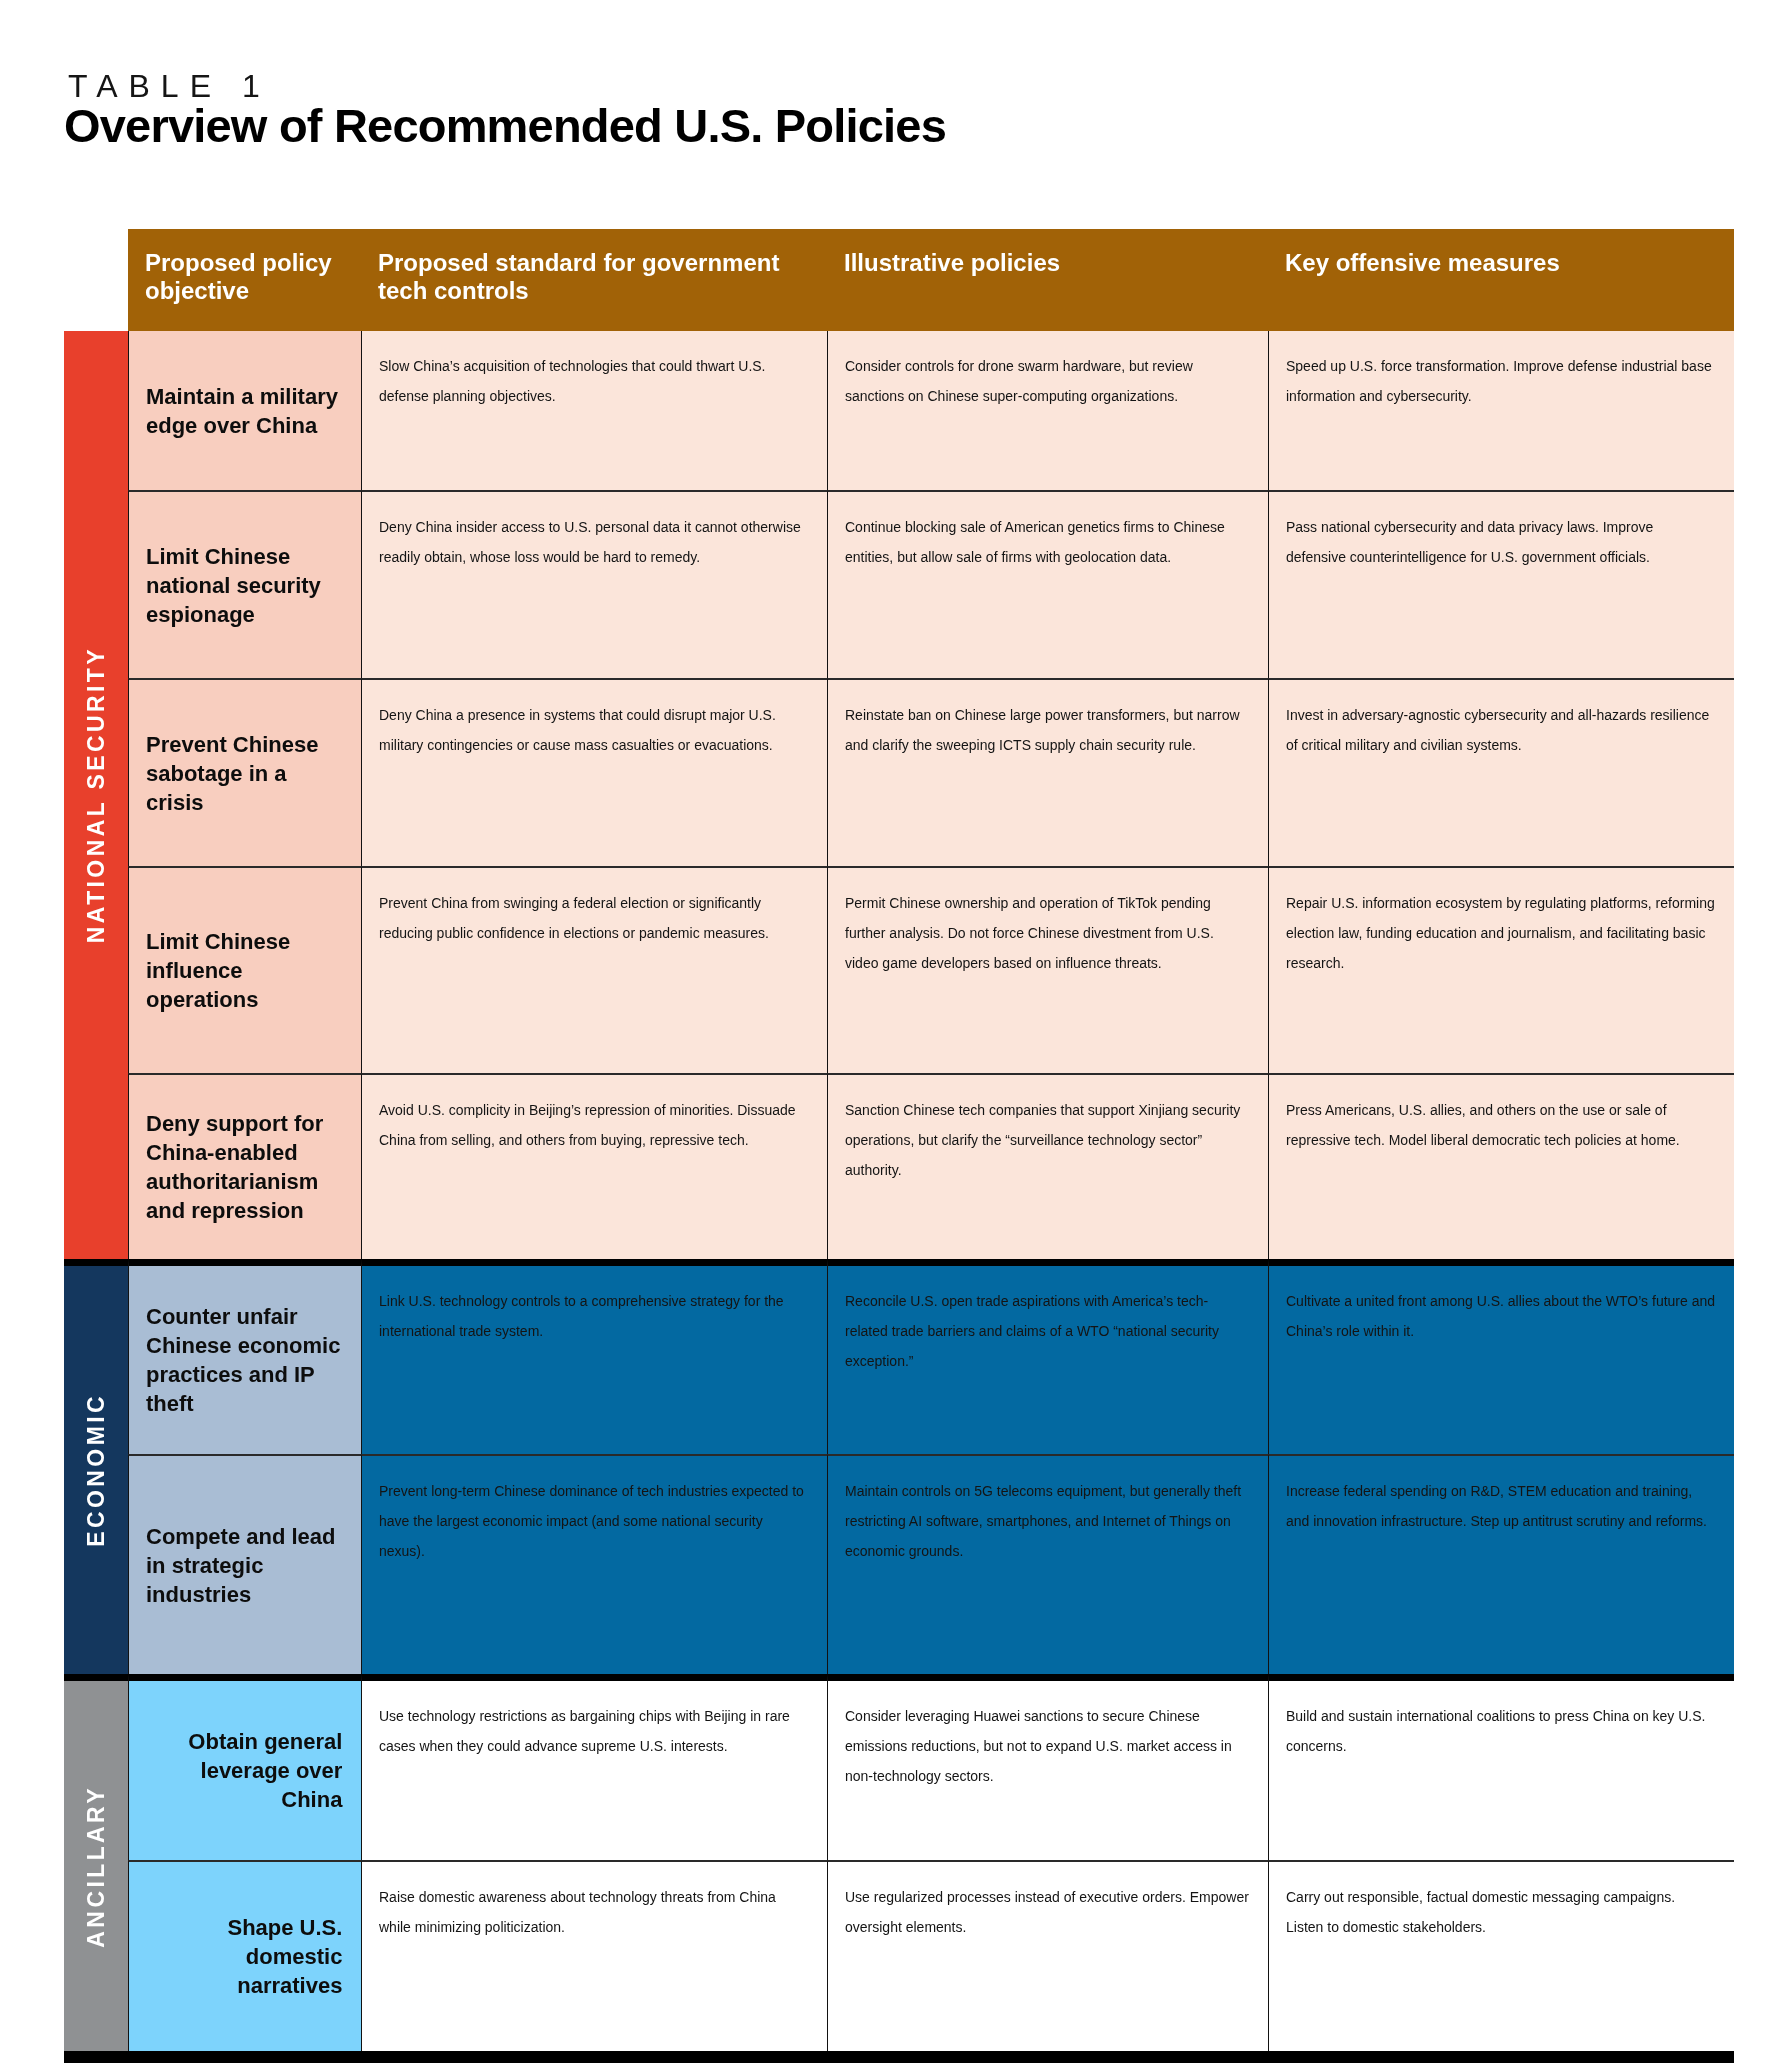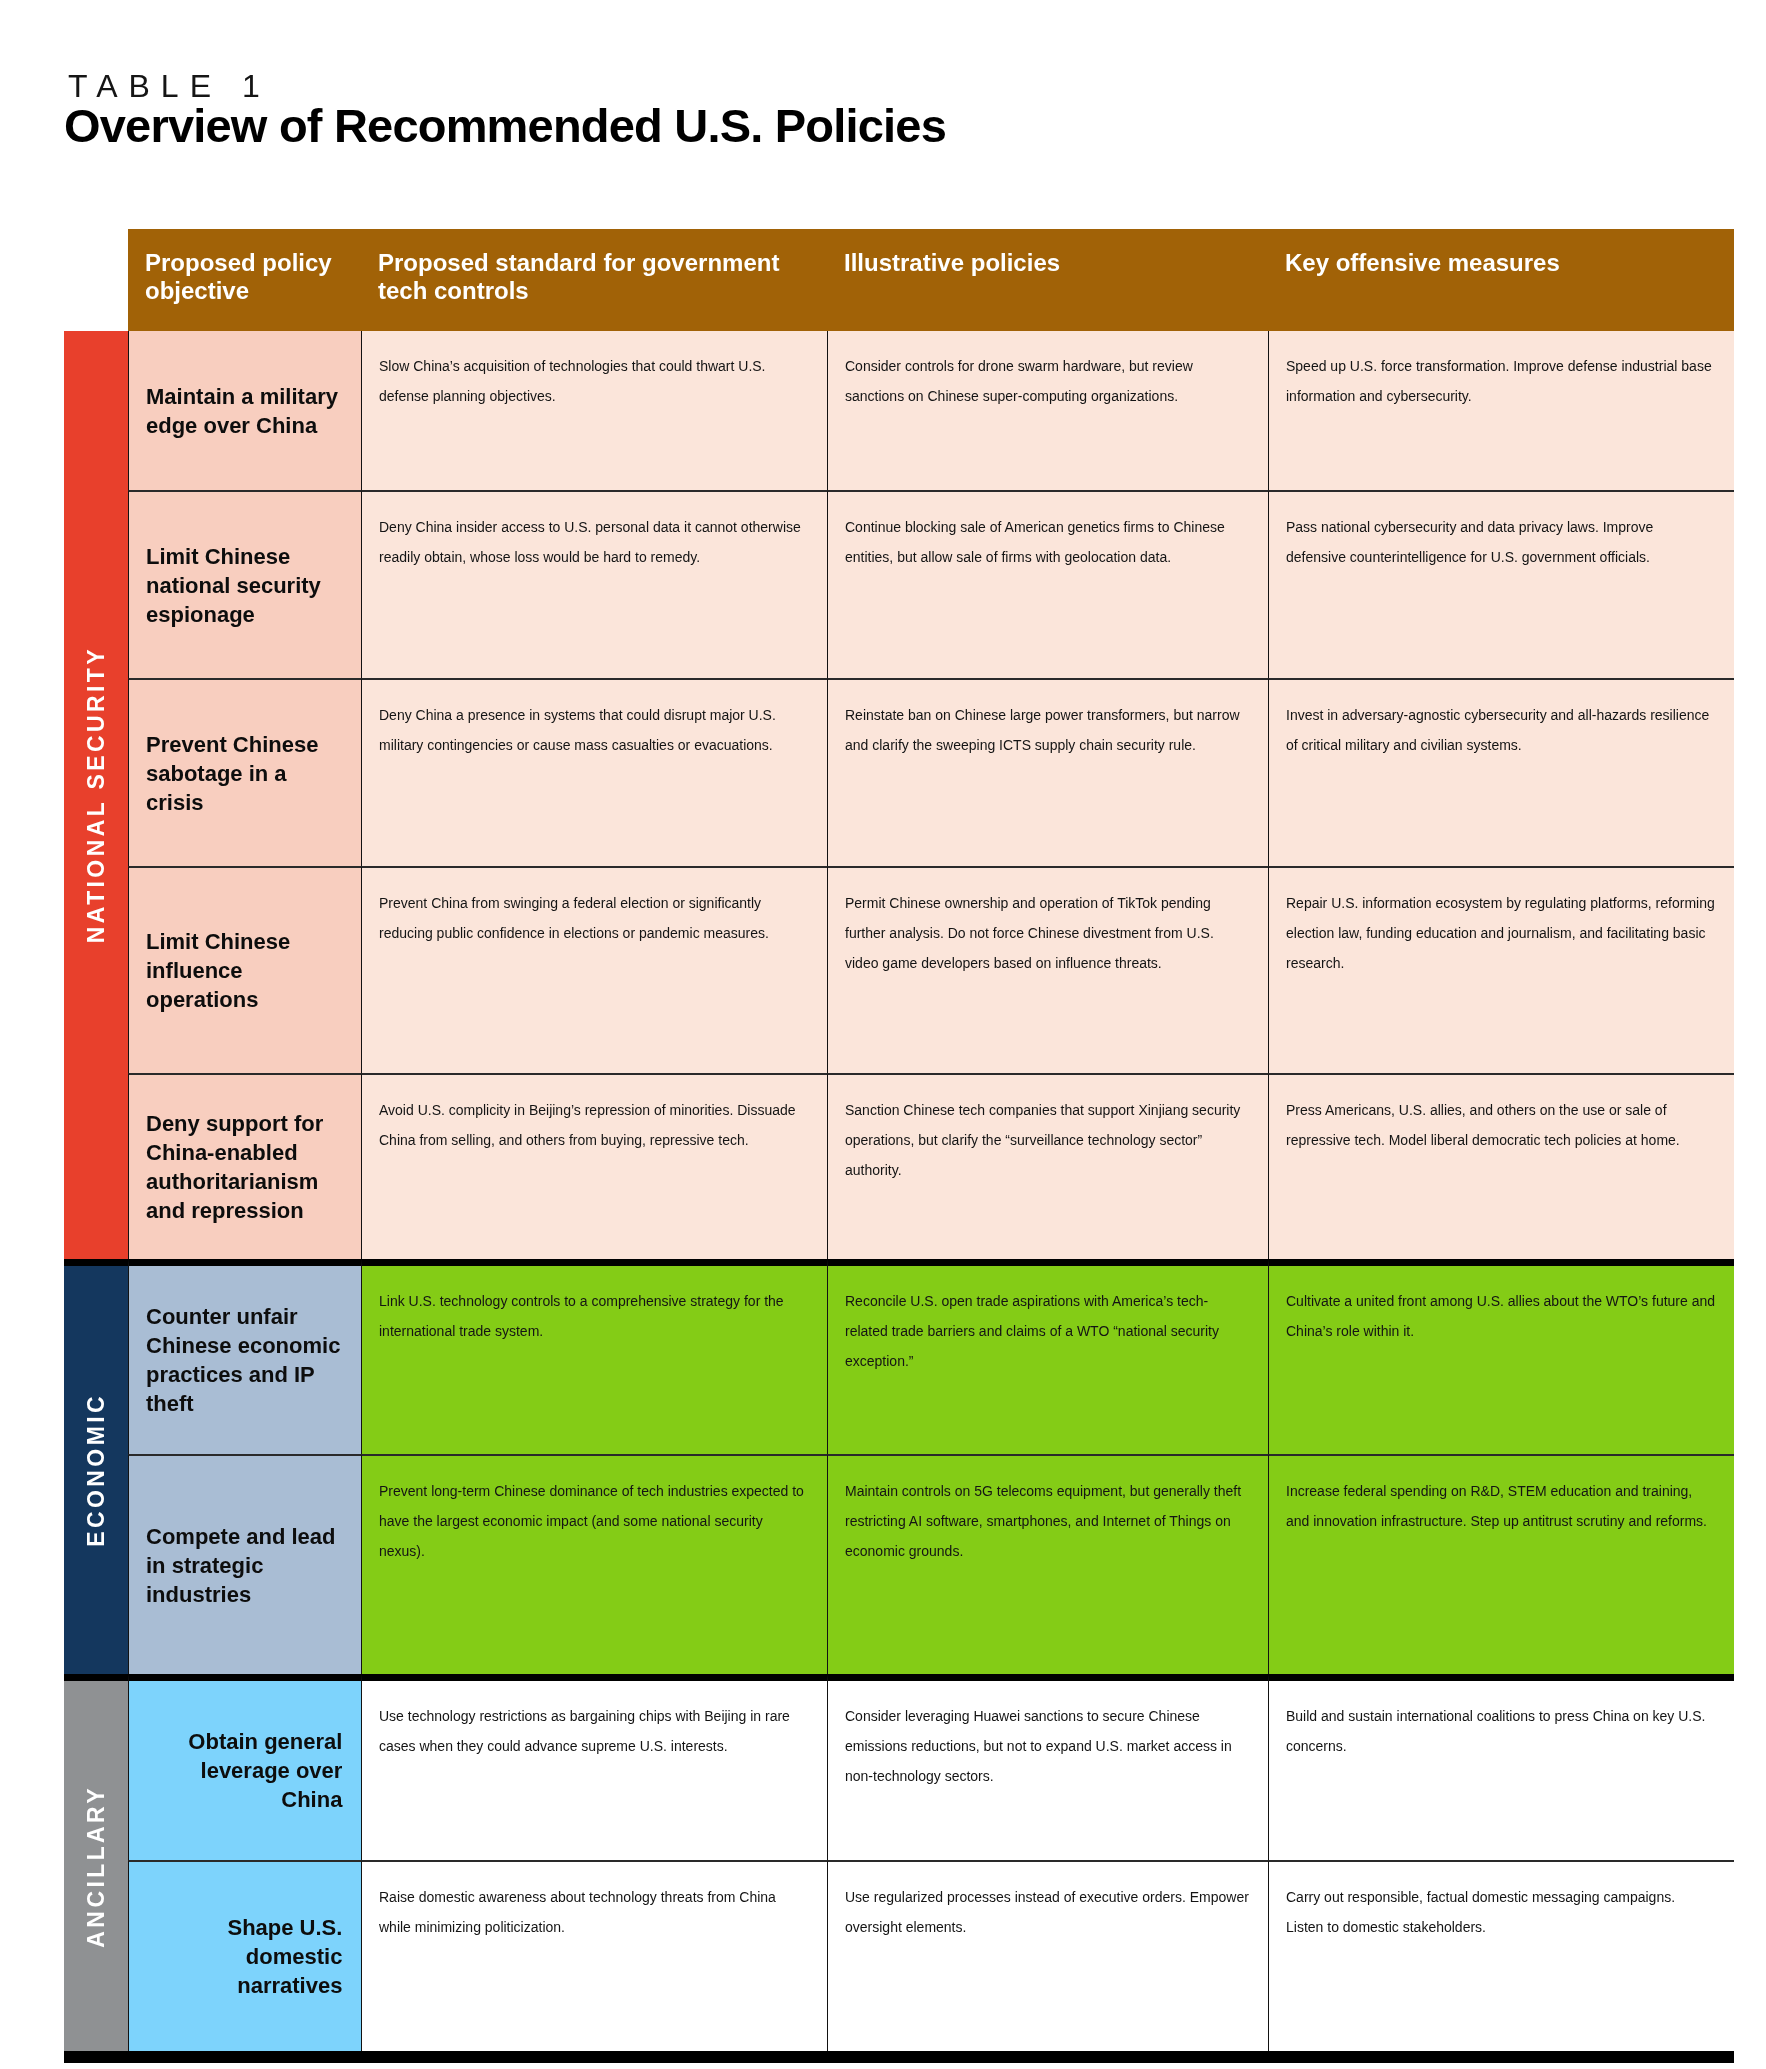--- a/index.html
+++ b/index.html
@@ -34,21 +34,21 @@
   .cell { font-size:14px; line-height:30px; color:#141414;
           padding:19.5px 18.6px 0 17px; border-left:1.7px solid #121212;
           overflow:hidden; }
   .obj  { font-weight:bold; font-size:22px; line-height:29px;
           display:flex; align-items:center; padding-top:0; padding-bottom:0;
           color:#0d0d0d; }
 
   .ns-obj  { background:#f8cebf; }
   .ns-body { background:#fbe5da; }
   .ec-obj  { background:#a9bdd4;align-items:center; }
-  .ec-body { background:#84cc16; }
+  .ec-body { background:#0369a1; }
   .an-obj  { background:#7dd3fc;text-align:right; }
   .an-body { background:#ffffff; }
 
   .sep    { border-top:2.5px solid #2a2a2a; }
   .secsep { border-top:7.6px solid #000; }
 </style>
 </head>
 <body>
 
 <div class="kicker">TABLE 1</div>

